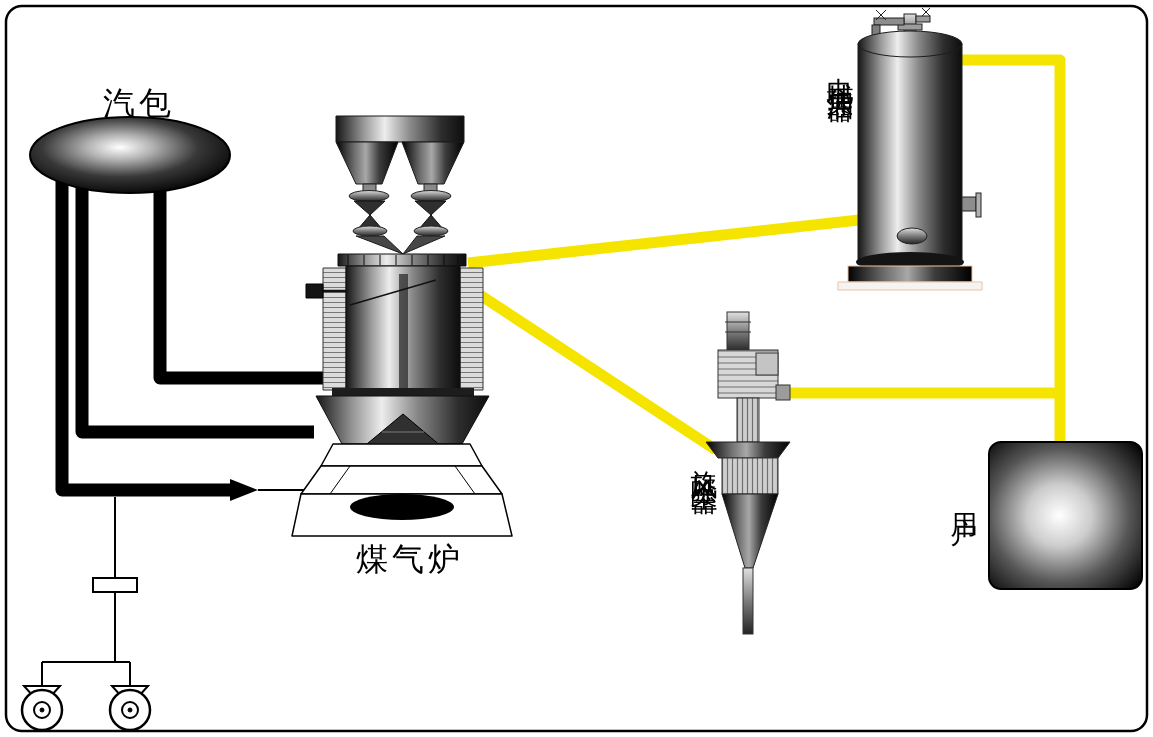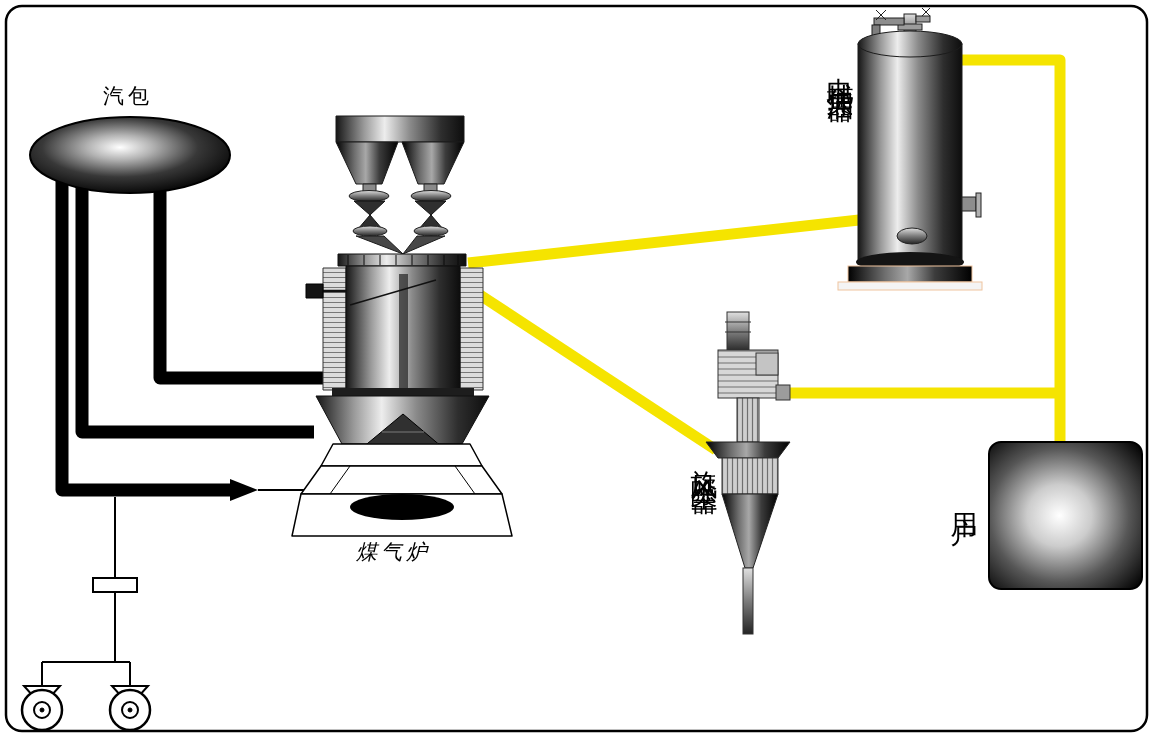--- a/index.html
+++ b/index.html
@@ -7,21 +7,21 @@
   #canvas {
     position: relative;
     width: 1153px; height: 737px;
     background: #ffffff;
     overflow: hidden;
     font-family: "Liberation Serif", "DejaVu Serif", serif;
   }
   #scene { position: absolute; left: 0; top: 0; }
   .hlabel {
     position: absolute;
-    font-size: 21px; color: #000;
+    font-size: 32px; color: #000;
     letter-spacing: 4px; white-space: nowrap;
     font-weight: 500;
   }
   .vlabel {
     position: absolute;
     writing-mode: vertical-rl; text-orientation: upright;
     font-size: 27px; color: #000;
     letter-spacing: 5px; font-weight: 500;
   }
 </style>
@@ -212,20 +212,20 @@
       <rect x="743" y="568" width="10" height="66" fill="url(#metalV)" stroke="#333"></rect>
     </g>
 
     <g>
       <rect x="989" y="442" width="153" height="147" rx="12" fill="url(#userG)" stroke="#000" stroke-width="2"></rect>
     </g>
   </svg>
 
   <div class="hlabel" style="left:103px; top:82px;">汽包</div>
 
-  <div class="hlabel" style="left:356px; top:538px;font-style:italic;">煤气炉</div>
+  <div class="hlabel" style="left:356px; top:538px;">煤气炉</div>
 
   <div class="vlabel" style="left:822px; top:56px;">电捕焦油器</div>
 
   <div class="vlabel" style="left:686px; top:448px;">旋风除尘器</div>
 
   <div class="vlabel" style="left:946px; top:492px;">用户</div>
 </div>
 
 </body></html>

